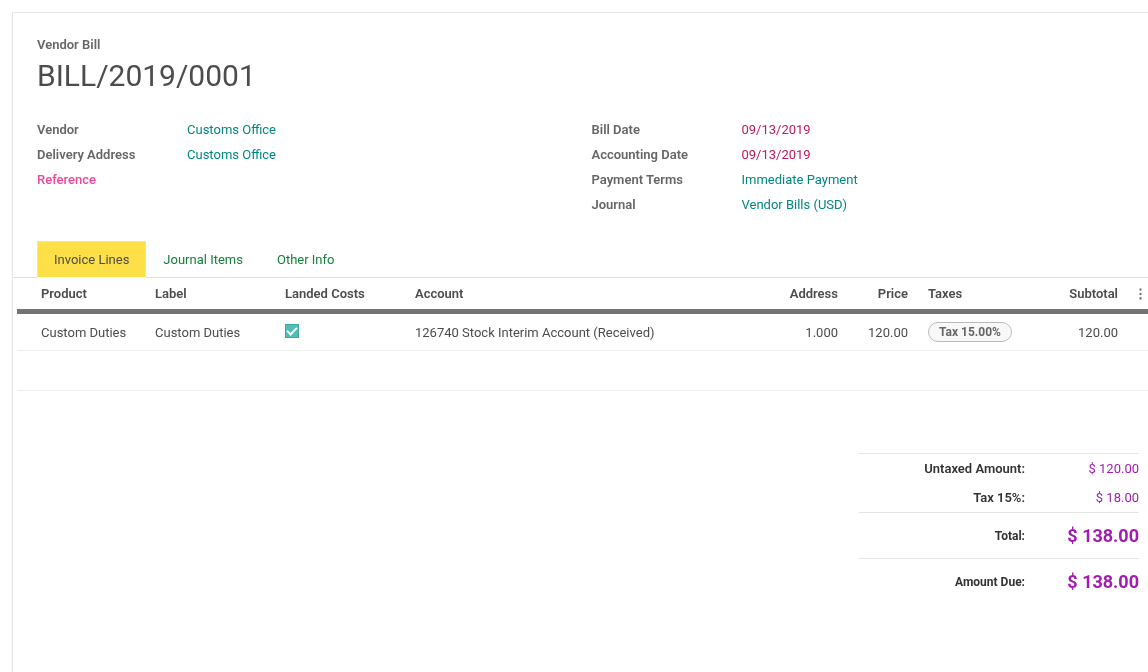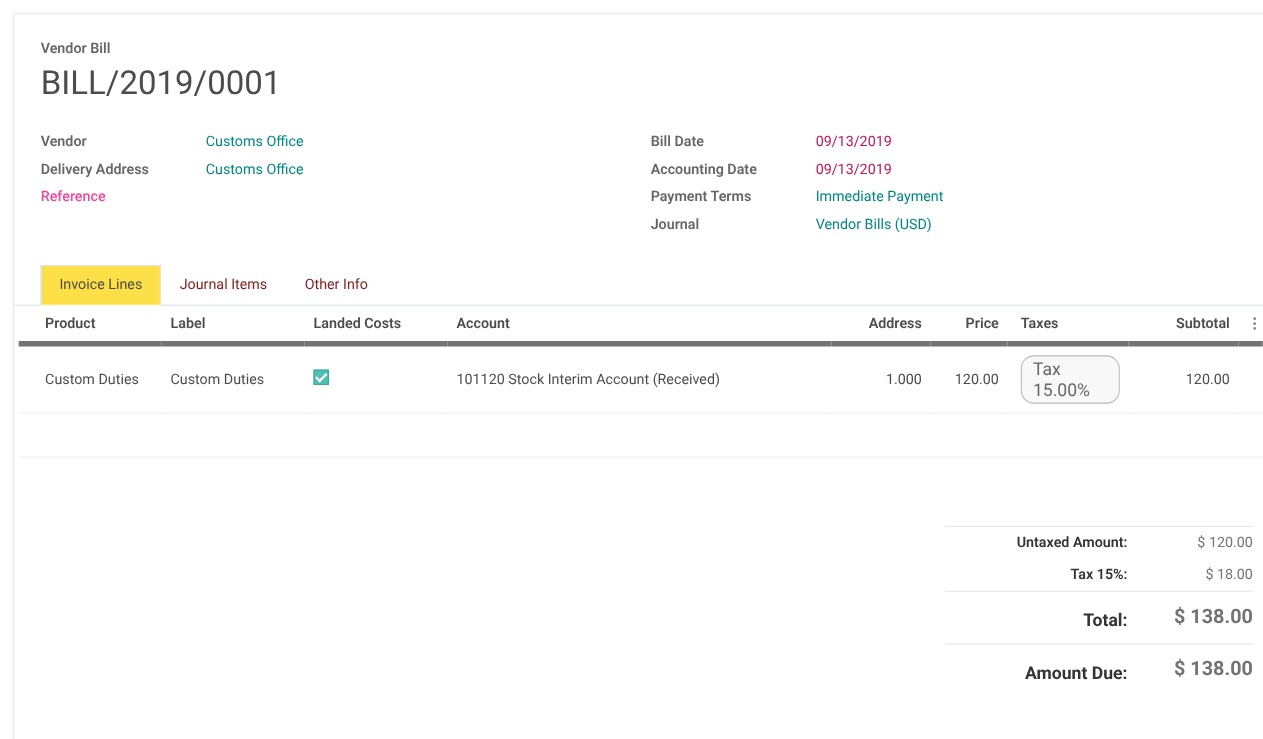--- a/index.html
+++ b/index.html
@@ -52,21 +52,21 @@
   .tabs {
     display: flex;
     border-bottom: 1px solid #dee2e6;
     padding: 0 24px;
   }
   .tab {
     padding: 10px 16px;
     border: 1px solid transparent;
     border-bottom: none;
     cursor: pointer;
-    color: #7f1d1d;
+    color: #15803d;
     background: transparent;
     margin-bottom: -1px;
   }
   .tab.active {
     border-color: #dee2e6;
     border-bottom: 1px solid #fff;
     background: #fde047;
     color: #4c4c4c;
   }
   table {
@@ -104,23 +104,24 @@
     height: 8px;
     border: solid white;
     border-width: 0 2px 2px 0;
     transform: rotate(45deg);
   }
   .tagbadge {
     display: inline-block;
     border: 1px solid #bbb;
     border-radius: 12px;
     padding: 2px 10px;
-    font-size: 16px;
+    font-size: 12px;
     color: #666;
     background: #f8f8f8;
+    font-weight: bold;
   }
   .totals {
     width: 300px;
     margin-left: auto;
     margin-top: 12px;
     padding-right: 20px;
   }
   .totrow {
     display: flex;
     justify-content: space-between;
@@ -131,23 +132,23 @@
   .totlabel {
     font-weight: 600;
     color: #333;
     text-align: right;
     flex: 1;
     padding-right: 24px;
   }
   .totval {
     text-align: right;
     min-width: 90px;
-    color: #737373;
-  }
-  .totrow.big .totlabel { font-size: 16px; font-weight: 700; padding-top:4px;}
+    color: #a21caf;
+  }
+  .totrow.big .totlabel { font-size: 12px; font-weight: 700; padding-top:4px;}
   .totrow.big .totval { font-size: 18px; font-weight: 700; }
   .totrow.big { padding: 12px 0; }
   .more-icon {
     width: 18px;
     text-align: center;
     color: #666;
     font-weight: 700;
     cursor: pointer;
   }
   .table-wrap { padding: 0 4px; }
@@ -220,21 +221,21 @@
         </th>
       </tr>
     </thead>
     <tbody>
       <tr>
         <td style="padding-left:24px">Custom Duties</td>
         <td>Custom Duties</td>
         <td>
           <span class="checkbox"></span>
         </td>
-        <td>101120 Stock Interim Account (Received)</td>
+        <td>126740 Stock Interim Account (Received)</td>
         <td class="num">1.000</td>
         <td class="num">120.00</td>
         <td style="padding-left:12px">
           <span class="tagbadge">Tax 15.00%</span>
         </td>
         <td class="num">120.00</td>
         <td></td>
       </tr>
       <tr class="fill-row">
             <td colspan="9" style="border-bottom:1px solid #eee"></td>

